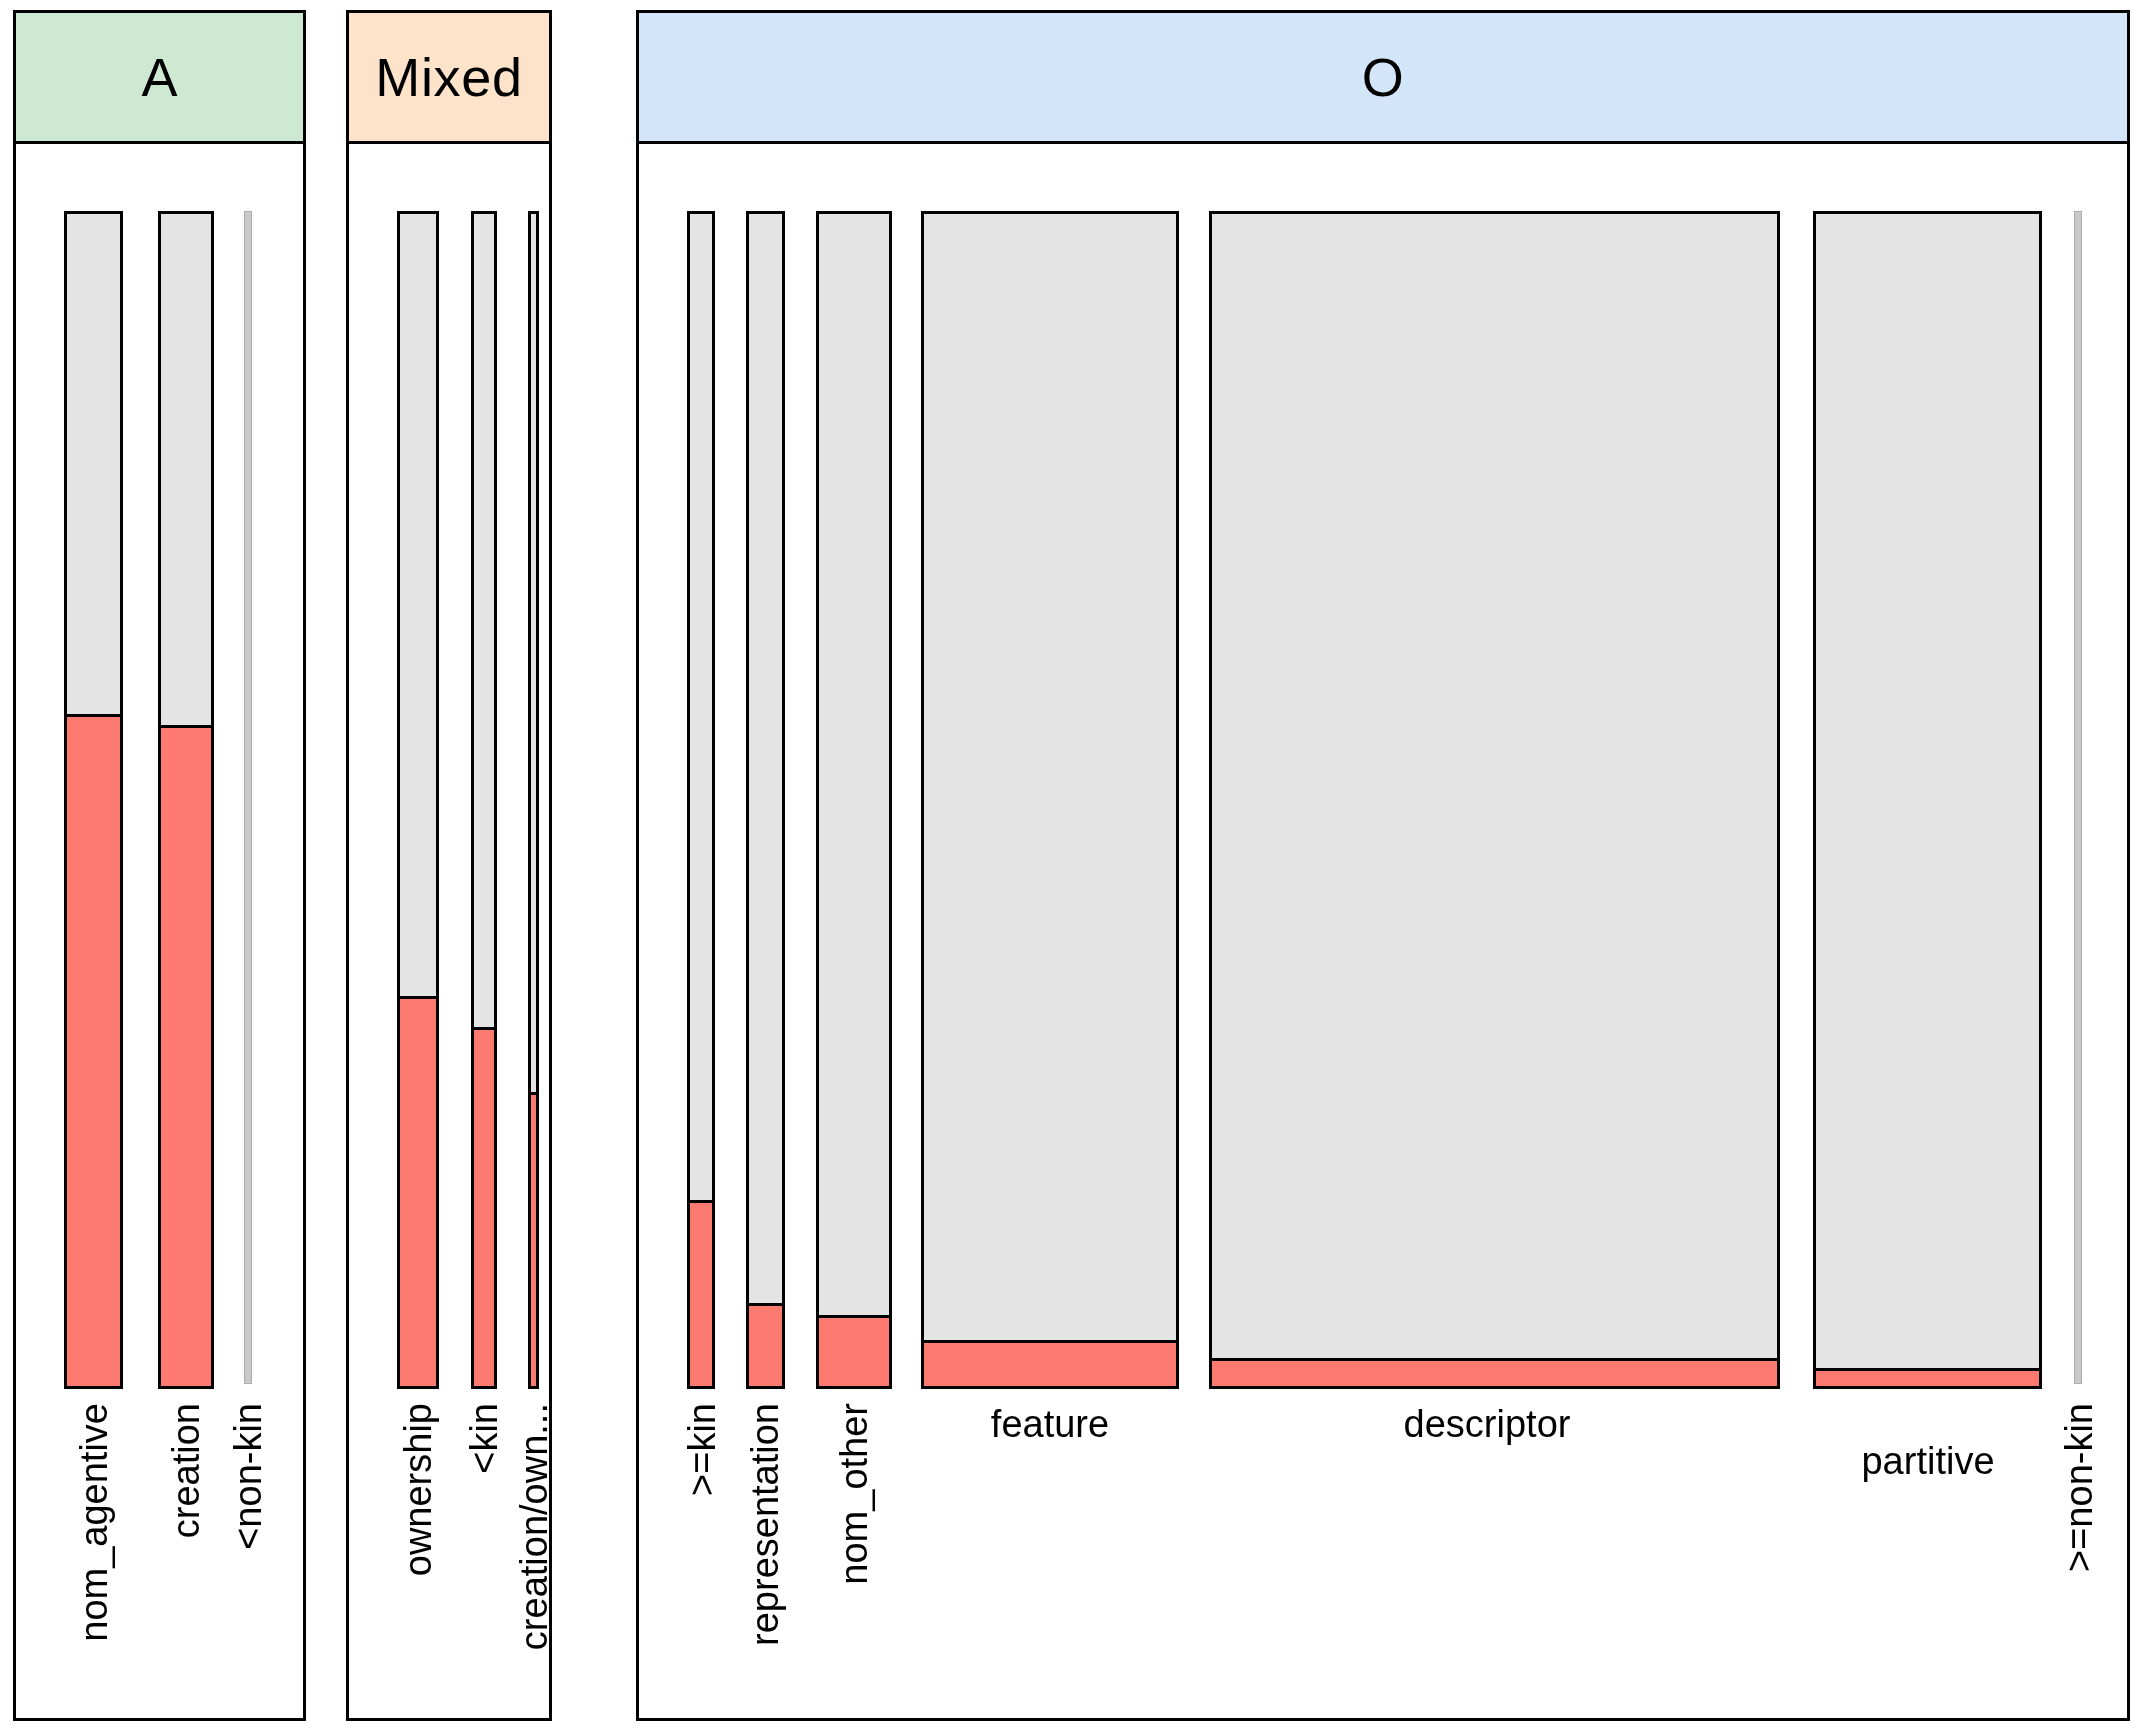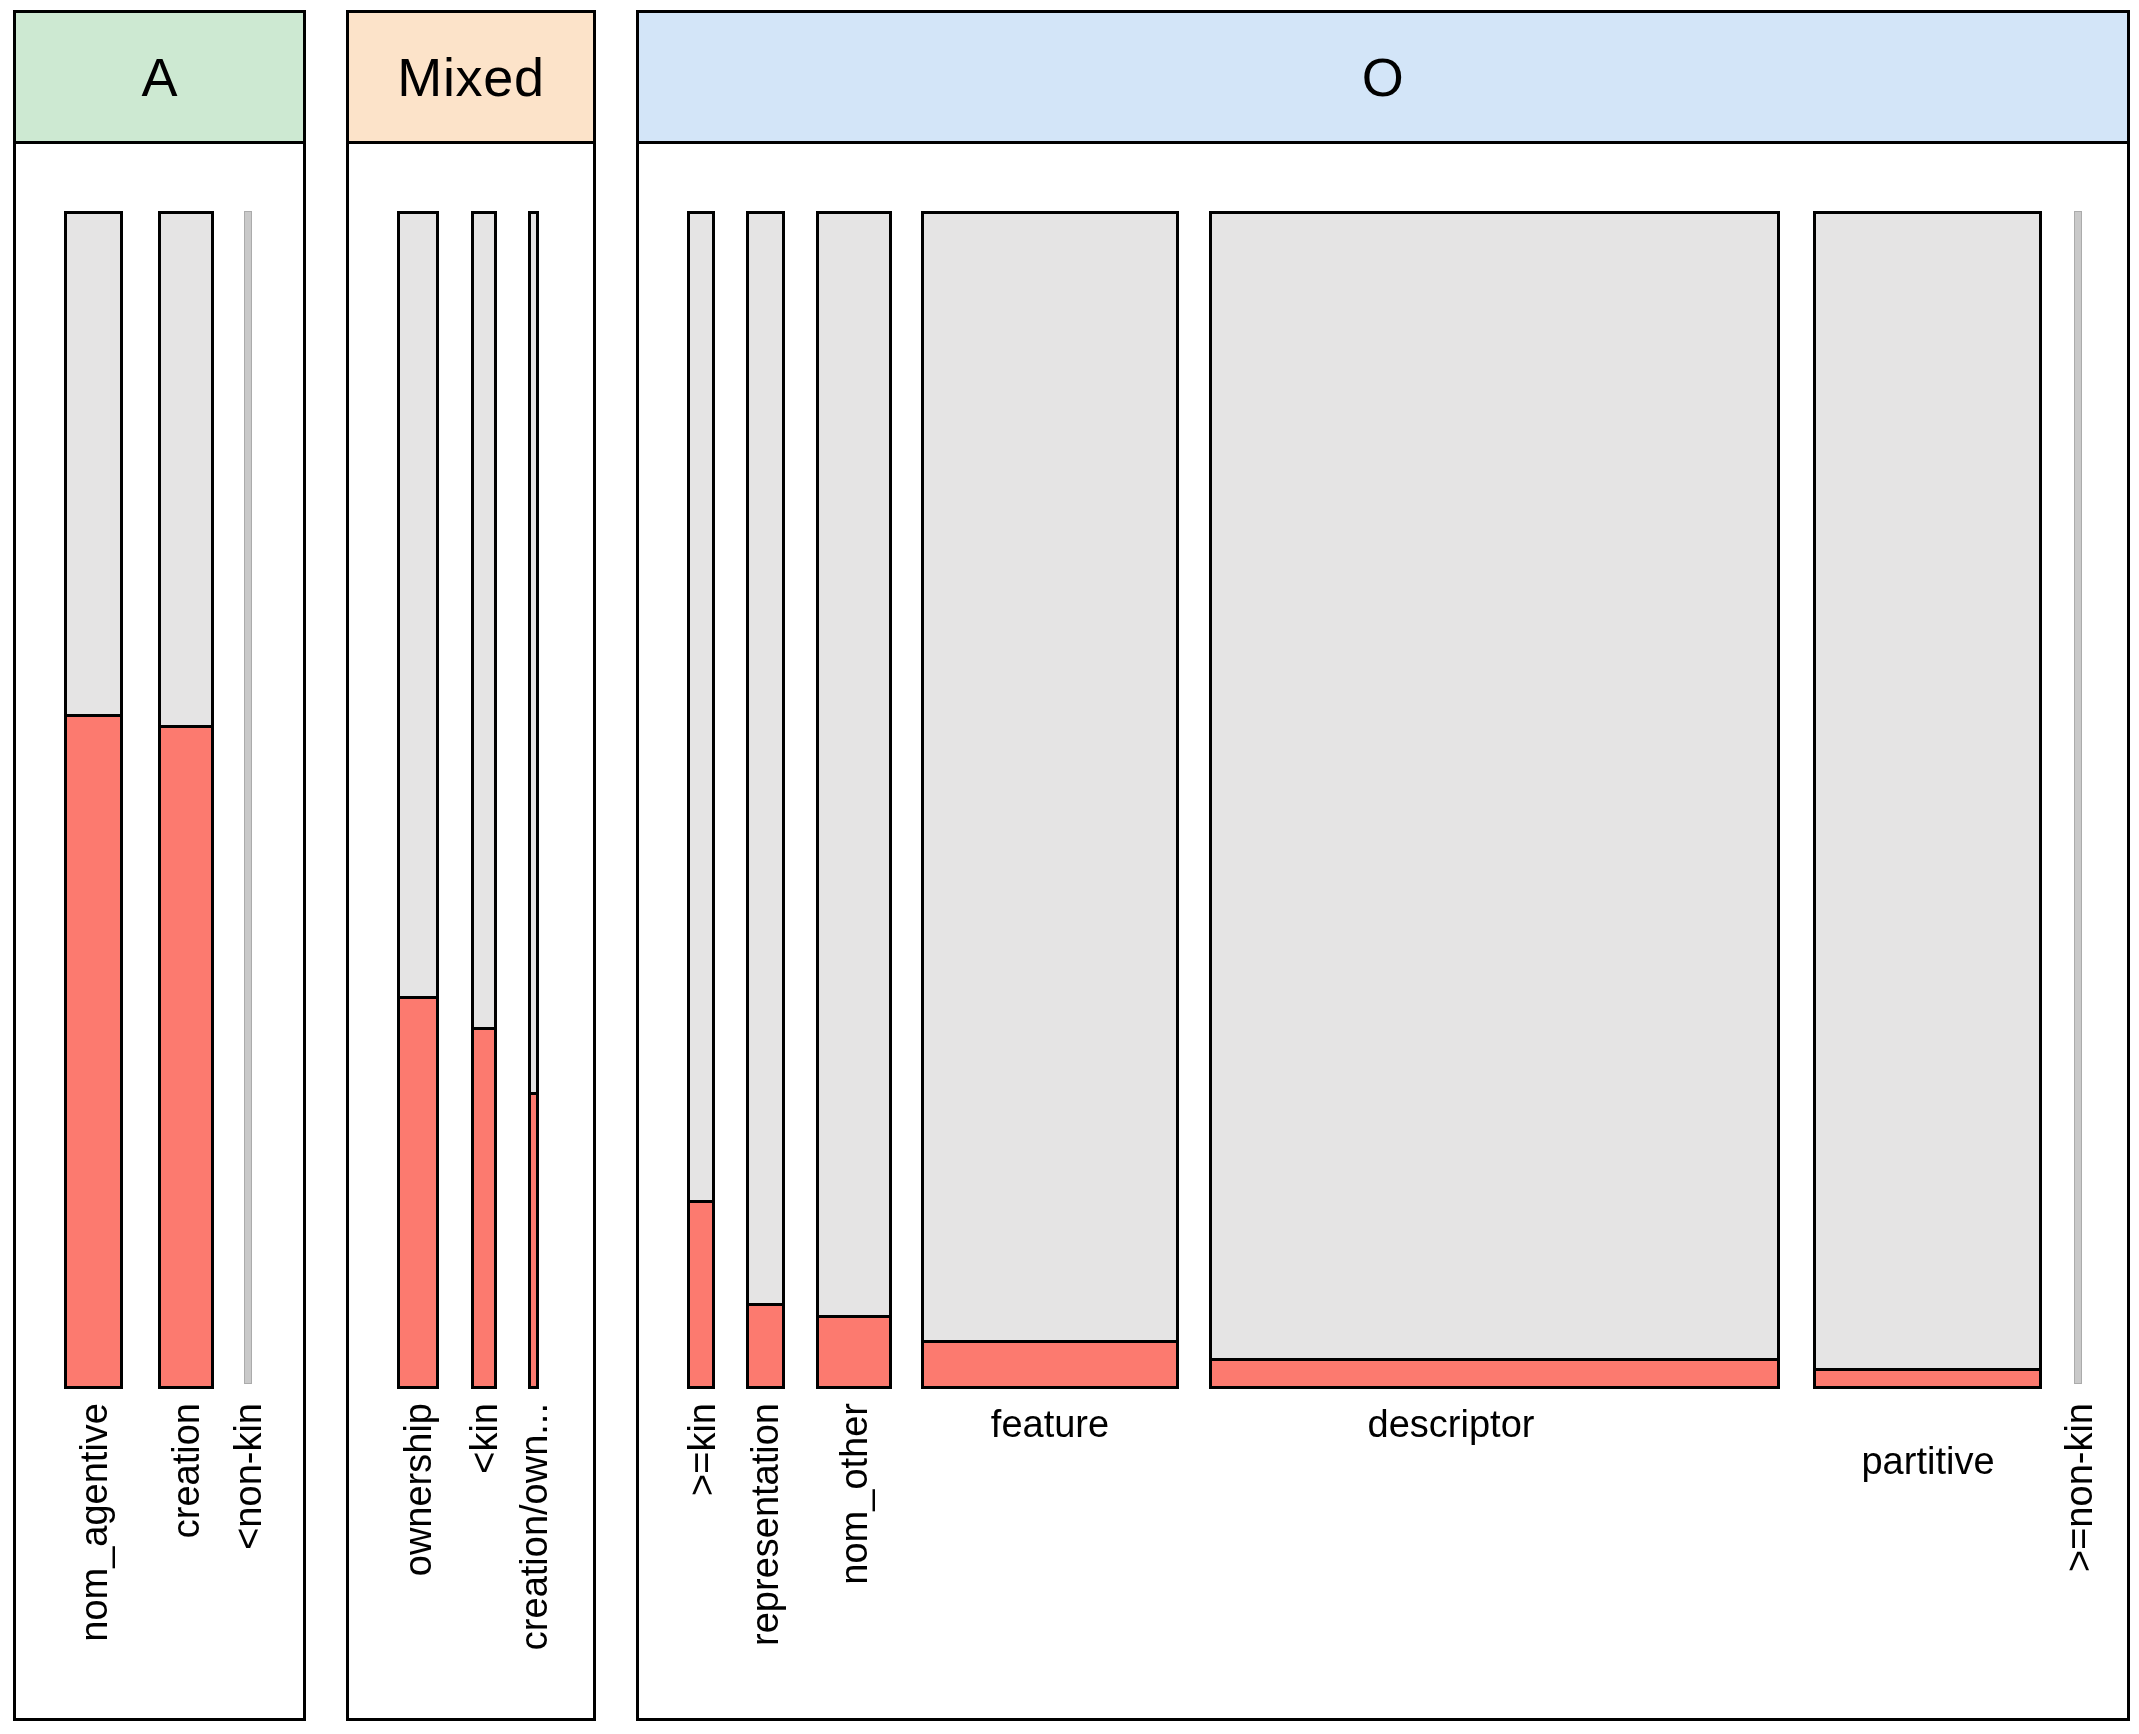--- a/index.html
+++ b/index.html
@@ -66,21 +66,21 @@
       </div>
       <div class="vlabel" style="left: 59px;"><div class="vlabel-text">nom_agentive</div></div>
       <div class="bar" style="left: 142px; width: 56px;">
         <div class="red" style="height: 56.4%;"></div>
       </div>
       <div class="vlabel" style="left: 151px;"><div class="vlabel-text">creation</div></div>
       <div class="bar-zero" style="left: 228px; width: 7.4px;"></div>
       <div class="vlabel" style="left: 213px;"><div class="vlabel-text">&lt;non-kin</div></div>
     </div>
 
-  <div class="panel" style="left: 346px; width: 250px;">
+  <div class="panel" style="left: 346px; width: 206px;">
     <div class="panel-header" style="background: rgb(252, 227, 201);">
       <span>Mixed</span>
     </div>
   <div class="bar" style="left: 48px; width: 42px;">
         <div class="red" style="height: 33.3%;"></div>
       </div>
       <div class="vlabel" style="left: 50px;"><div class="vlabel-text">ownership</div></div>
       <div class="bar" style="left: 122px; width: 26px;">
         <div class="red" style="height: 30.6%;"></div>
       </div>
@@ -107,21 +107,21 @@
         <div class="red" style="height: 6.1%;"></div>
       </div>
       <div class="vlabel" style="left: 196px;"><div class="vlabel-text">nom_other</div></div>
       <div class="bar" style="left: 282px; width: 258px;">
         <div class="red" style="height: 3.9%;"></div>
       </div>
       <div class="hlabel" style="left: 411px;">feature</div>
       <div class="bar" style="left: 570px; width: 571px;">
         <div class="red" style="height: 2.4%;"></div>
       </div>
-      <div class="hlabel" style="left: 812px;">descriptor</div>
+      <div class="hlabel" style="left: 848px;">descriptor</div>
       <div class="bar" style="left: 1174px; width: 229px;">
         <div class="red" style="height: 1.5%;"></div>
       </div>
       <div class="hlabel" style="left: 1289px; margin-top: 37px;">partitive</div>
       <div class="bar-zero" style="left: 1435px; width: 8px;"></div>
       <div class="vlabel" style="left: 1421px;"><div class="vlabel-text">&gt;=non-kin</div></div>
     </div>
 
 </div>
 

